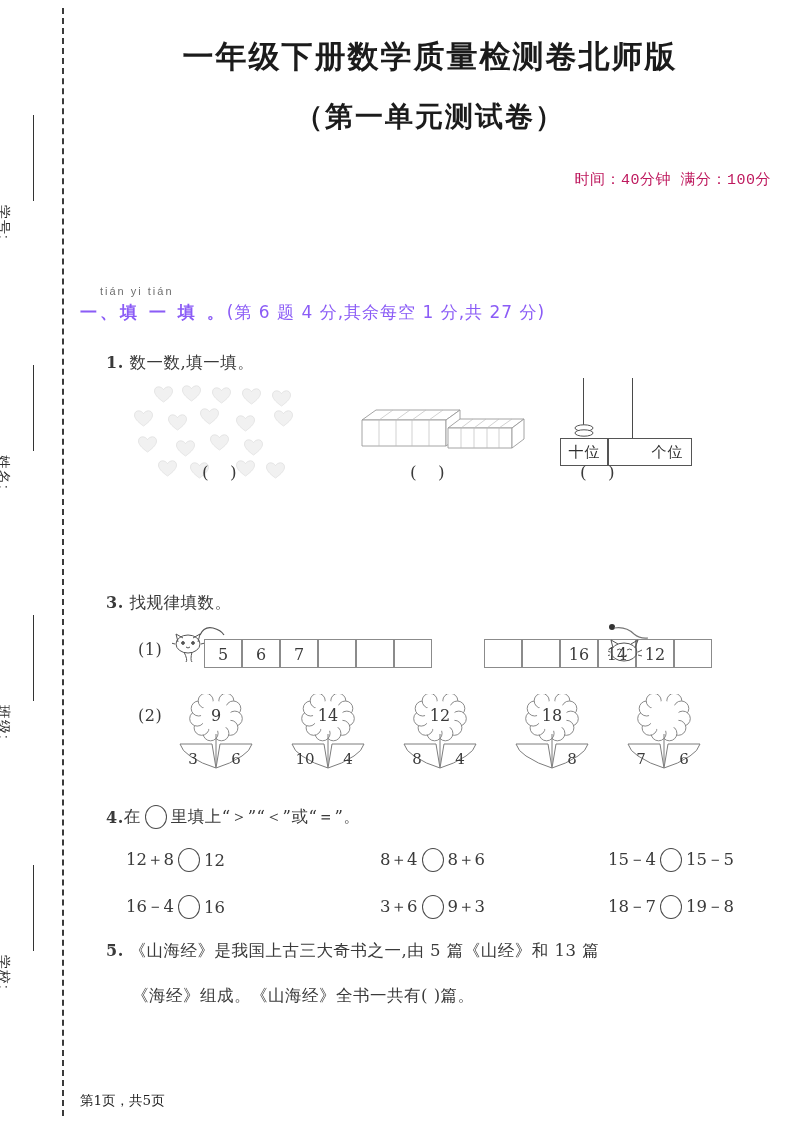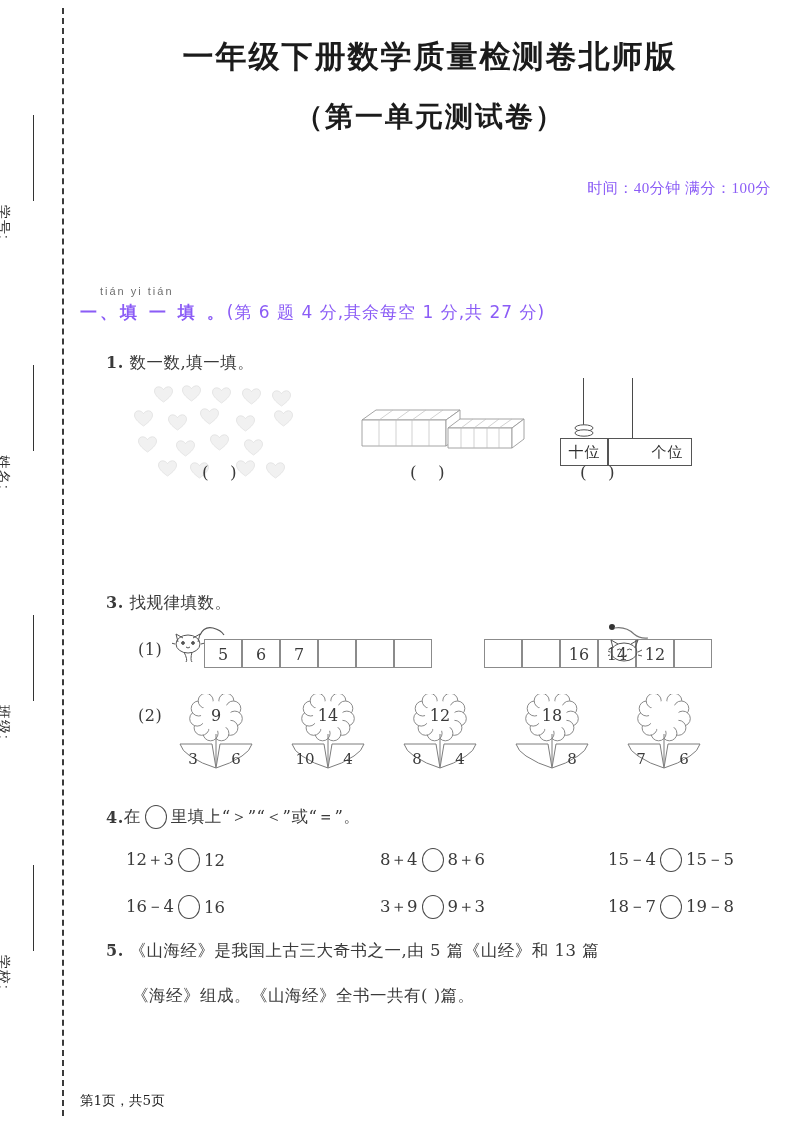--- a/index.html
+++ b/index.html
@@ -72,23 +72,22 @@
     font-weight: bold;
     font-size: 28px;
     letter-spacing: 2px;
     color: #1b1b1b;
   }
   .meta {
     position: absolute;
     right: 22px; top: 170px;
     font-size: 15px;
     letter-spacing: 0.5px;
-    color: #8b5cf6;
-    font-family: Liberation Serif, serif;
-    margin-top: 9px;
+    color: #be185d;
+    font-family: Liberation Mono, monospace;
   }
 
   
   #score-table {
     position: absolute;
     left: 12px; top: 196px;
     width: 672px;
     border-collapse: collapse;
     table-layout: fixed;
   }
@@ -580,41 +579,41 @@
     </div>
 
   <div class="q" style="left:26px; top:805px; display:flex; align-items:center;">
     <span class="qnum">4.</span>
     <span>在</span>
     <span class="circ"></span>
     <span>里填上“＞”“＜”或“＝”。</span>
   </div>
   <div id="cmp-grid">
       <div class="cmp" style="left: 46px; top: 848px;">
-        <span>12＋3</span>
+        <span>12＋8</span>
         <span class="circ"></span>
         <span>12</span>
       </div>
       <div class="cmp" style="left: 300px; top: 848px;">
         <span>8＋4</span>
         <span class="circ"></span>
         <span>8＋6</span>
       </div>
       <div class="cmp" style="left: 528px; top: 848px;">
         <span>15－4</span>
         <span class="circ"></span>
         <span>15－5</span>
       </div>
       <div class="cmp" style="left: 46px; top: 895px;">
         <span>16－4</span>
         <span class="circ"></span>
         <span>16</span>
       </div>
       <div class="cmp" style="left: 300px; top: 895px;">
-        <span>3＋9</span>
+        <span>3＋6</span>
         <span class="circ"></span>
         <span>9＋3</span>
       </div>
       <div class="cmp" style="left: 528px; top: 895px;">
         <span>18－7</span>
         <span class="circ"></span>
         <span>19－8</span>
       </div>
     </div>
 

